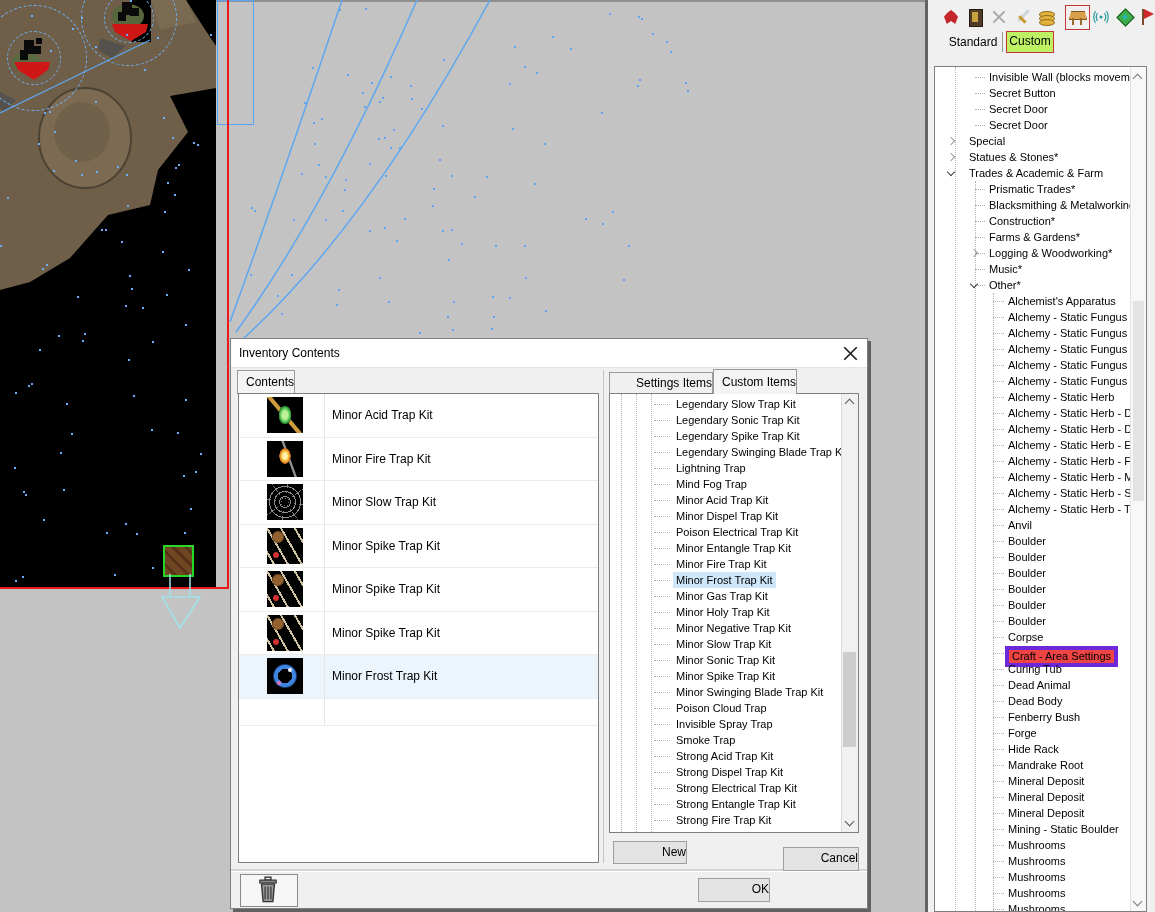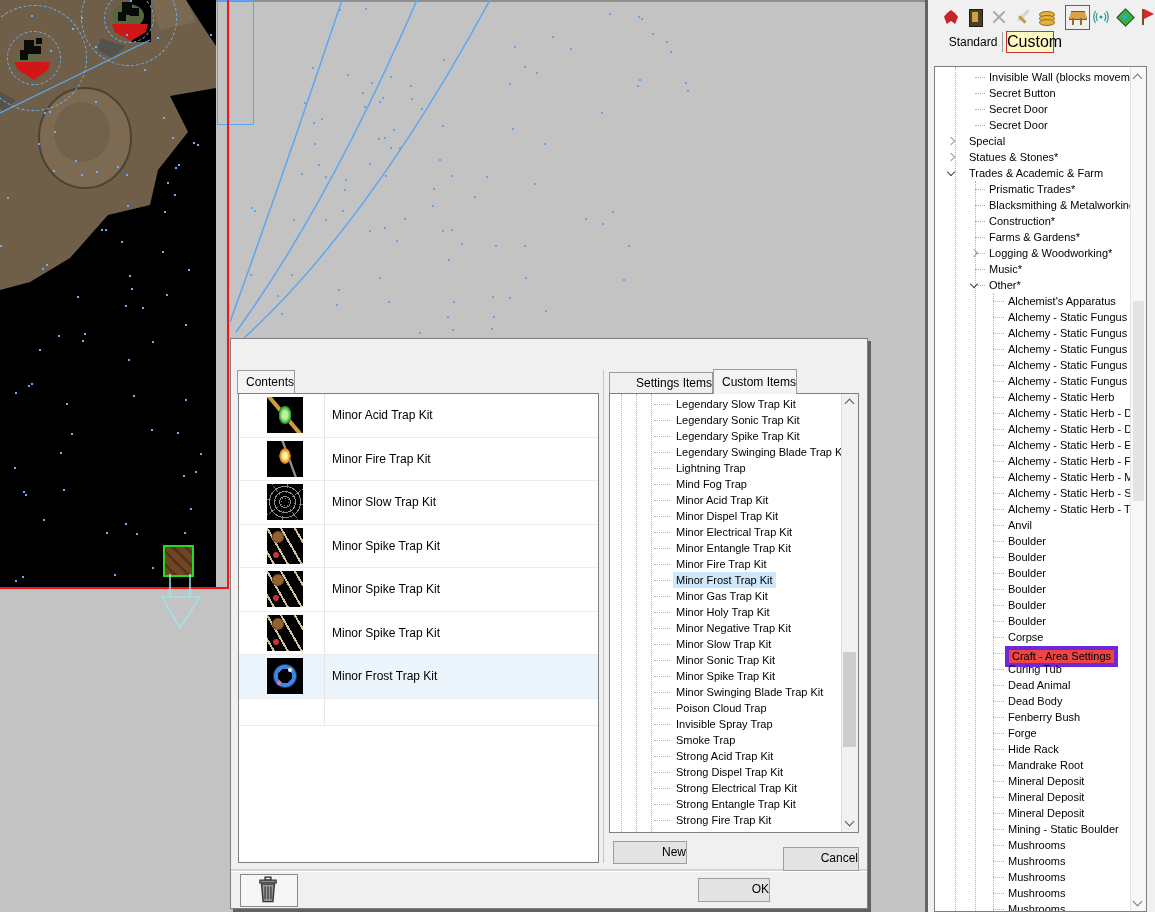--- a/index.html
+++ b/index.html
@@ -89,22 +89,22 @@
   #btn-ok{left:467px;top:539px;width:70px;height:22px;line-height:21px}
   #btn-cancel{left:552px;top:508px;width:74px;height:22px;line-height:21px}
 
   
   #panel{left:925px;top:0;width:230px;height:912px;background:#f0f0f0;z-index:4;
          border-left:3px solid #636363;box-sizing:border-box}
   .tbicon{position:absolute;top:8px;width:18px;height:18px}
   #pal-selbox{left:137px;top:5px;width:23px;height:23px;border:1px solid #c43535}
   #tab-standard{left:14px;top:32px;width:62px;height:20px;line-height:20px;font-size:12px;text-align:center}
   #pal-tab-div{left:74px;top:32px;width:1px;height:20px;background:#9a9a9a}
-  #tab-custom{left:78px;top:31px;width:46px;height:20px;line-height:19px;font-size:16px;text-align:center;
-              border:1px solid #c43535;background:#fef9c3}
+  #tab-custom{left:78px;top:31px;width:46px;height:20px;line-height:19px;font-size:12px;text-align:center;
+              border:1px solid #c43535;background:#bef264}
   #pal-tree{left:6px;top:66px;width:213px;height:846px;background:#fff;border:1px solid #7f7f7f;
             box-sizing:border-box;overflow:hidden}
   #pal-rows{position:absolute;left:0;top:2px;right:15px;bottom:0;overflow:hidden}
   .prow{position:relative;height:16px;line-height:16px;font-size:11px;white-space:nowrap}
   .plabel{position:absolute;top:0;padding:0 3px}
   .prow.d0 .plabel{left:31px}
   .prow.d1 .plabel{left:51px}
   .prow.d2 .plabel{left:70px}
   .prow.d1::before{content:"";position:absolute;left:40px;top:8px;width:10px;border-top:1px dotted #b0b0b0}
   .prow.d2::before{content:"";position:absolute;left:58px;top:8px;width:11px;border-top:1px dotted #b0b0b0}
@@ -169,20 +169,26 @@
 <div id="trig-rect" class="abs"></div>
 <div id="red-v" class="abs"></div>
 <div id="red-h" class="abs"></div>
 
 <div id="sel-box" class="abs"></div>
 <svg id="facing-arrow" class="abs" width="46" height="60">
   <path d="M12,0 V23 M32,0 V23 M4,23 H42 L22,54 Z M12,23 H32" fill="none" stroke="#9fe4ea" stroke-width="1.5"></path>
 </svg>
 
 <div id="dlg" class="abs">
+  <div id="dlg-title" class="abs">
+    <span>Inventory Contents</span>
+    <svg id="dlg-close" class="abs" viewBox="0 0 12 12">
+      <path d="M1,1 L11,11 M11,1 L1,11" stroke="#222" stroke-width="1.4"></path>
+    </svg>
+  </div>
 
   <div id="tab-contents" class="tab">Contents</div>
   <div id="tabstrip-l" class="abs"></div>
 
   <div id="inv-list" class="abs">
 
       <div class="inv-row icon-acid">
         <div class="cell-icon"></div>
         <div class="item-icon"></div>
         <div class="inv-label">Minor Acid Trap Kit</div>
@@ -265,21 +271,21 @@
 
         <div class="trow">
           <span class="tlabel">Minor Acid Trap Kit</span>
         </div>
 
         <div class="trow">
           <span class="tlabel">Minor Dispel Trap Kit</span>
         </div>
 
         <div class="trow">
-          <span class="tlabel">Minor Electrical Trap Kit</span>
+          <span class="tlabel">Poison Electrical Trap Kit</span>
         </div>
 
         <div class="trow">
           <span class="tlabel">Minor Entangle Trap Kit</span>
         </div>
 
         <div class="trow">
           <span class="tlabel">Minor Fire Trap Kit</span>
         </div>
 

